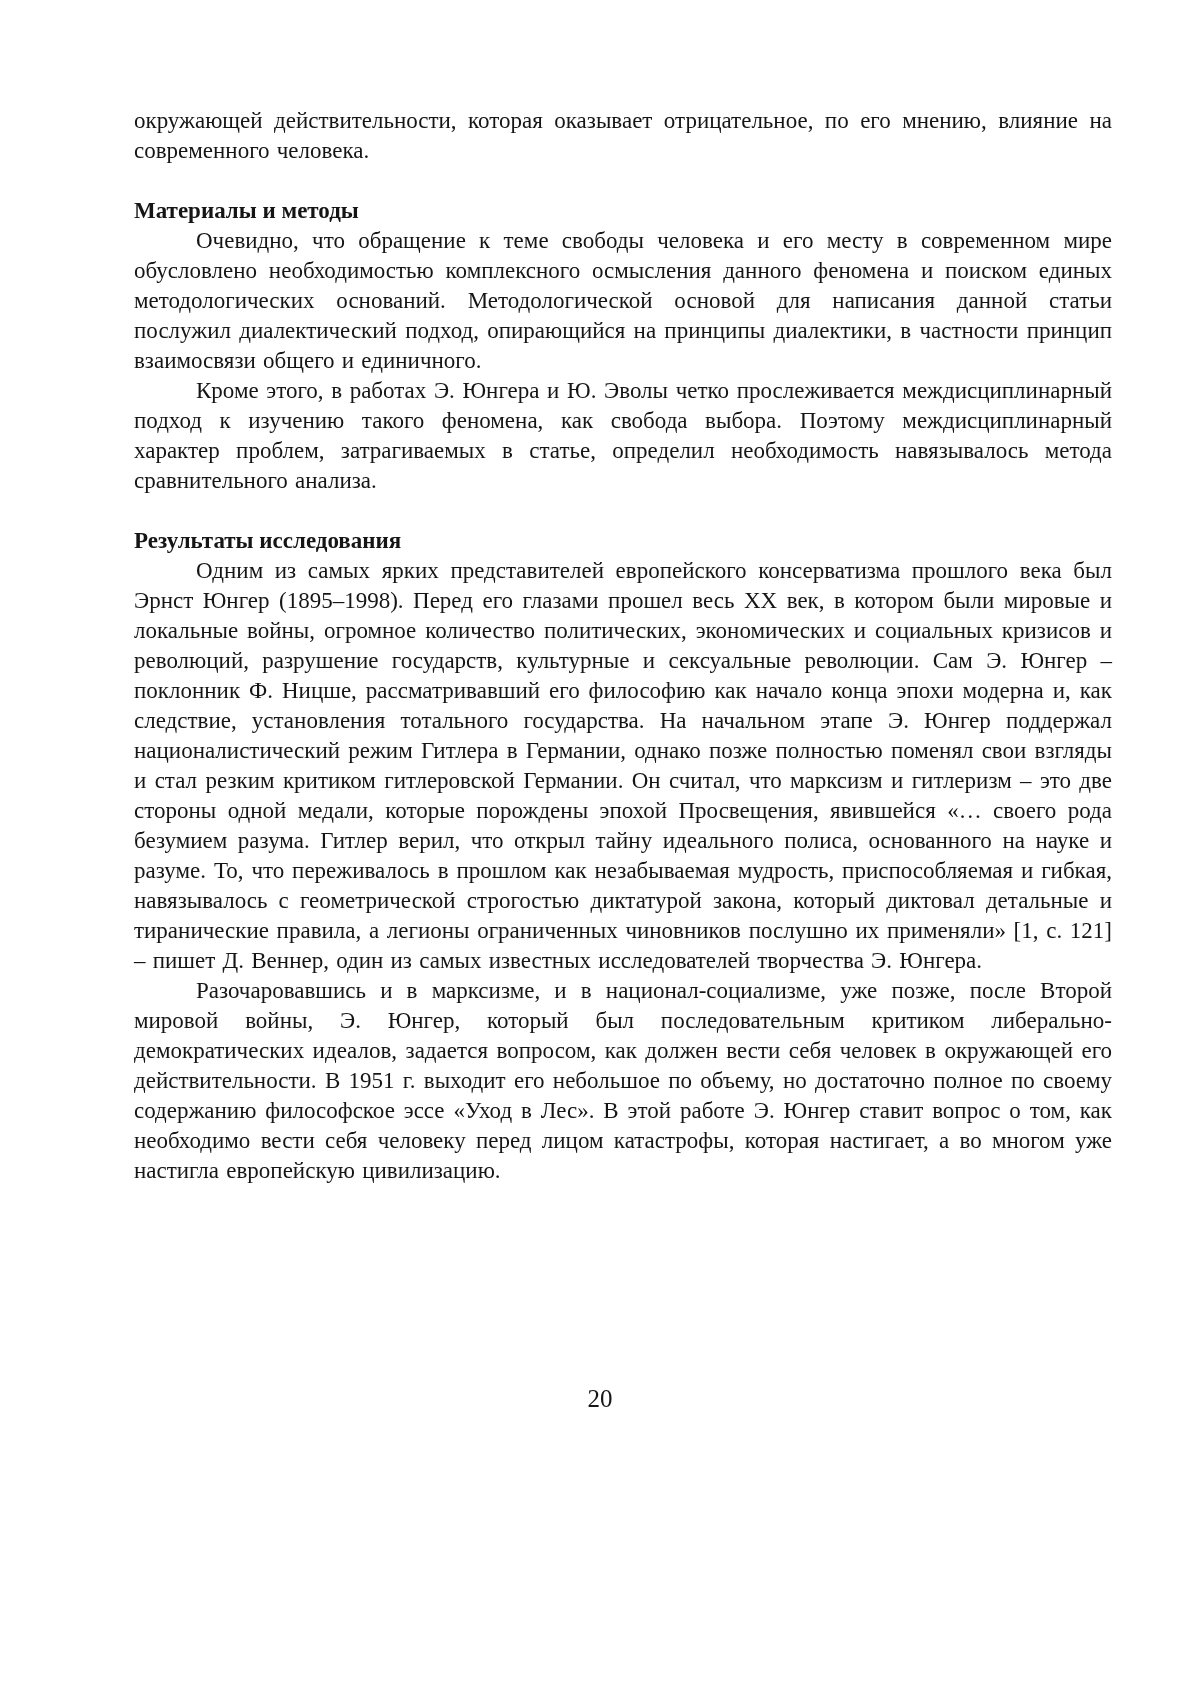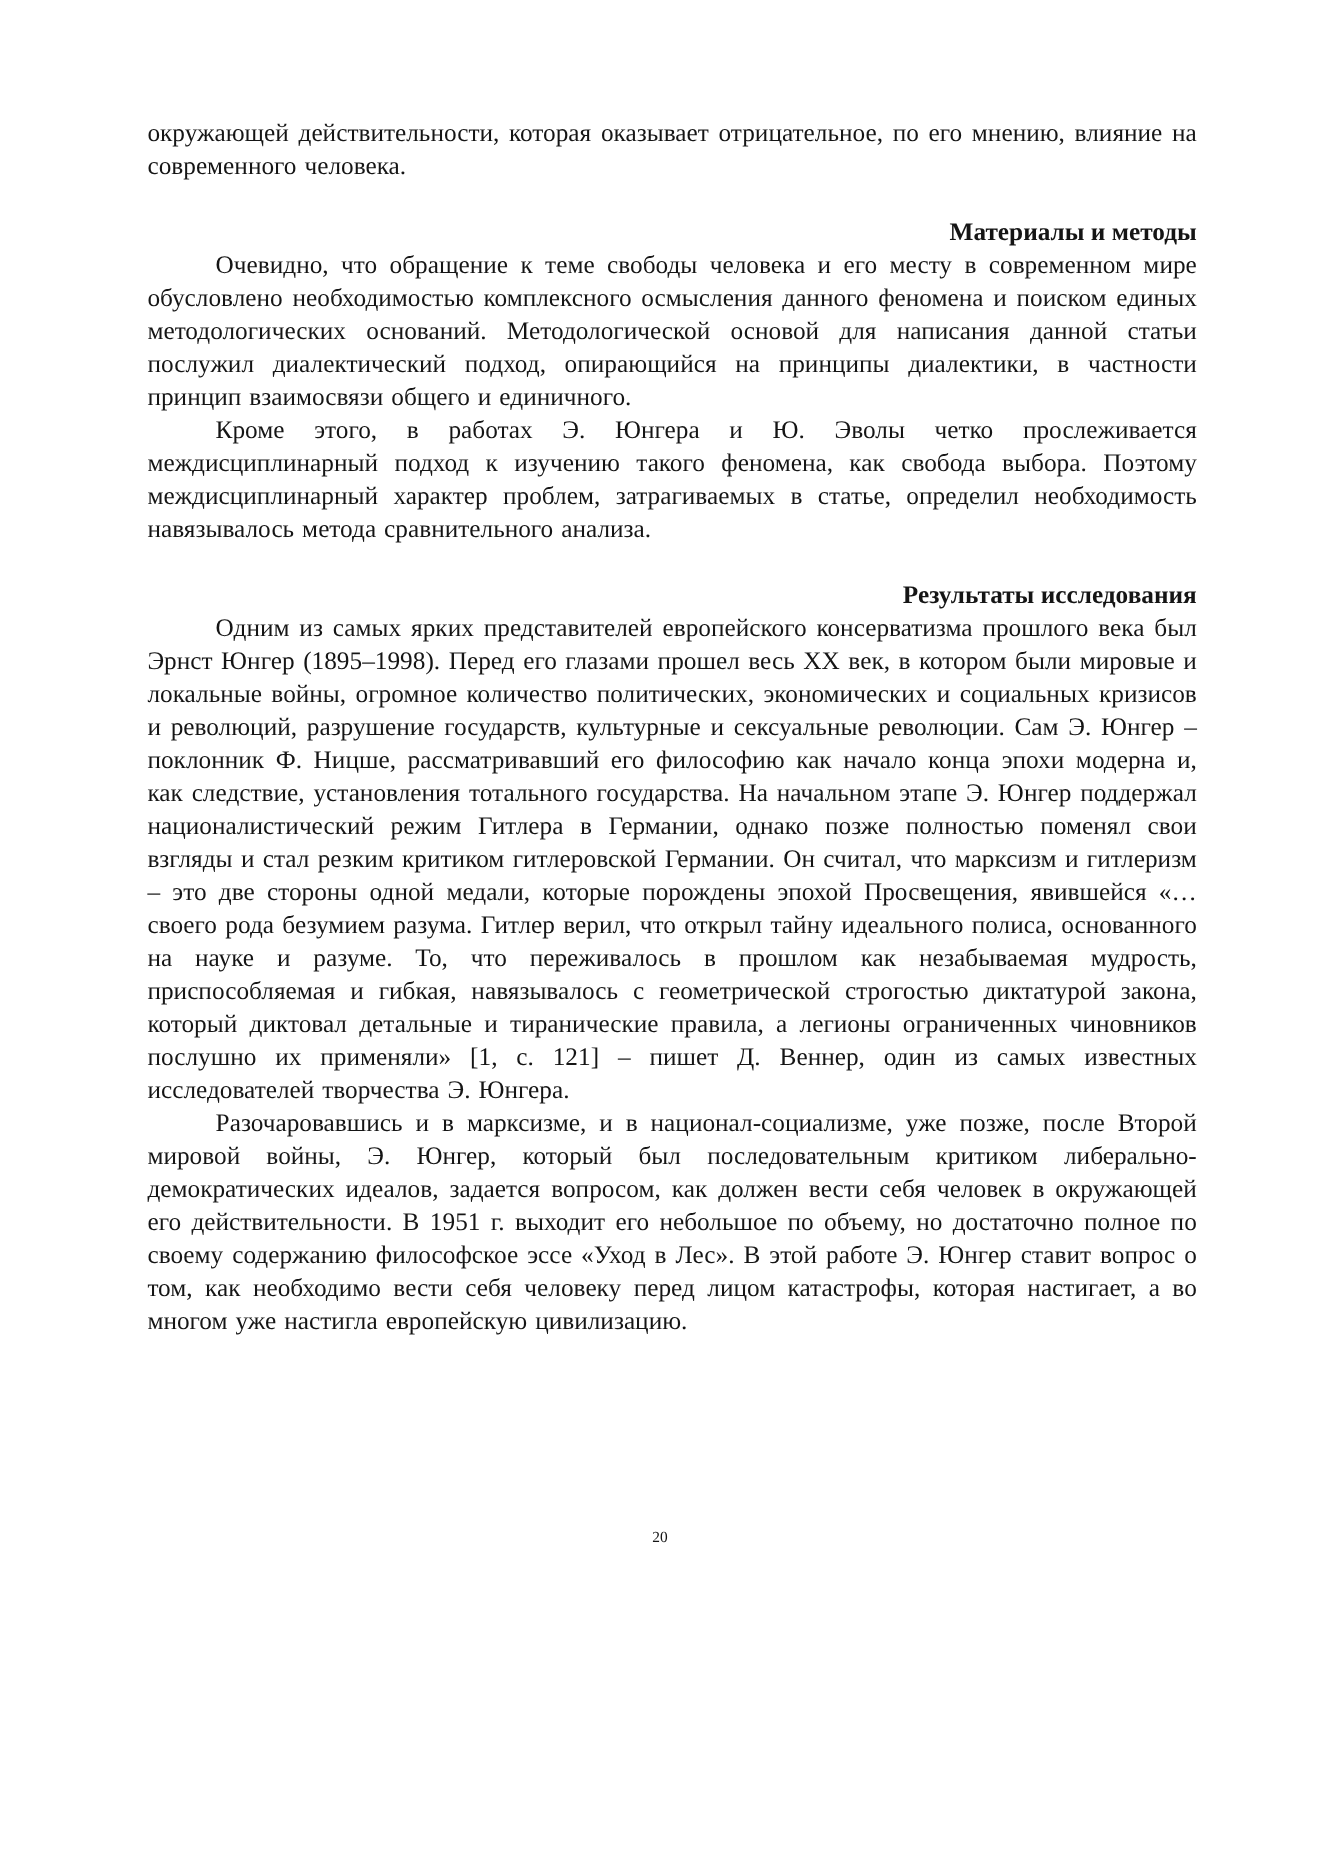--- a/index.html
+++ b/index.html
@@ -13,49 +13,49 @@
     position: relative;
     font-family: "Liberation Serif", serif;
     color: #151515;
     -webkit-font-smoothing: antialiased;
   }
   .page {
     position: relative;
     box-sizing: border-box;
     width: 1200px;
     height: 1574px;
-    padding: 106px 112px 0 134px;
+    padding: 106px 88px 0 134px;
   }
   .para {
     margin: 0;
     font-size: 23px;
     line-height: 30px;
     text-align: justify;
     text-align-last: left;
     text-indent: 62px;
     word-spacing: 1.5px;
     hyphens: auto;
   }
   .para.no-indent {
     text-indent: 0;
   }
   .heading {
     margin: 30px 0 0 0;
     font-size: 23px;
     line-height: 30px;
     font-weight: bold;
-    text-align: right;
+    text-align: left;
   }
   .page-number {
     position: absolute;
     left: 0;
     right: 0;
     bottom: 162px;
     text-align: center;
-    font-size: 14px;
+    font-size: 25px;
     line-height: 26px;
   }
 </style>
 </head>
 <body>
 
 <div class="page">
 
   <p class="para no-indent">окружающей действительности, которая оказывает отрицательное, по его мнению, влияние на современного человека.</p>
 

